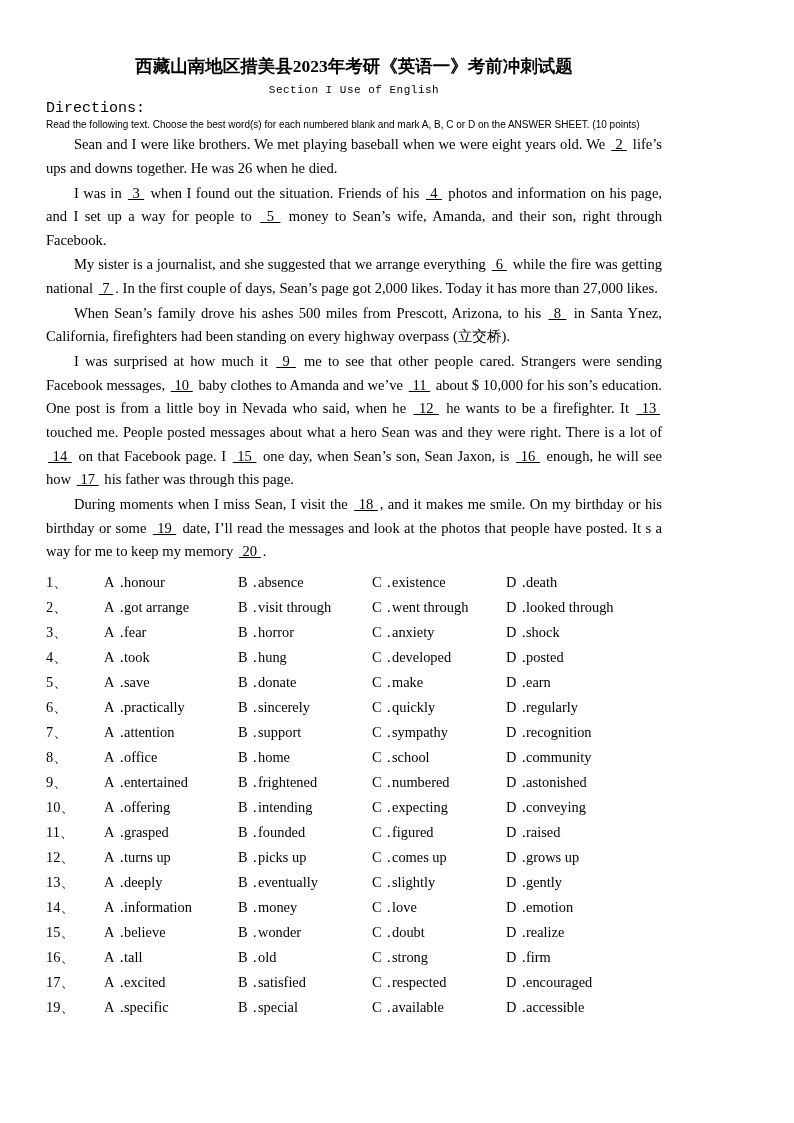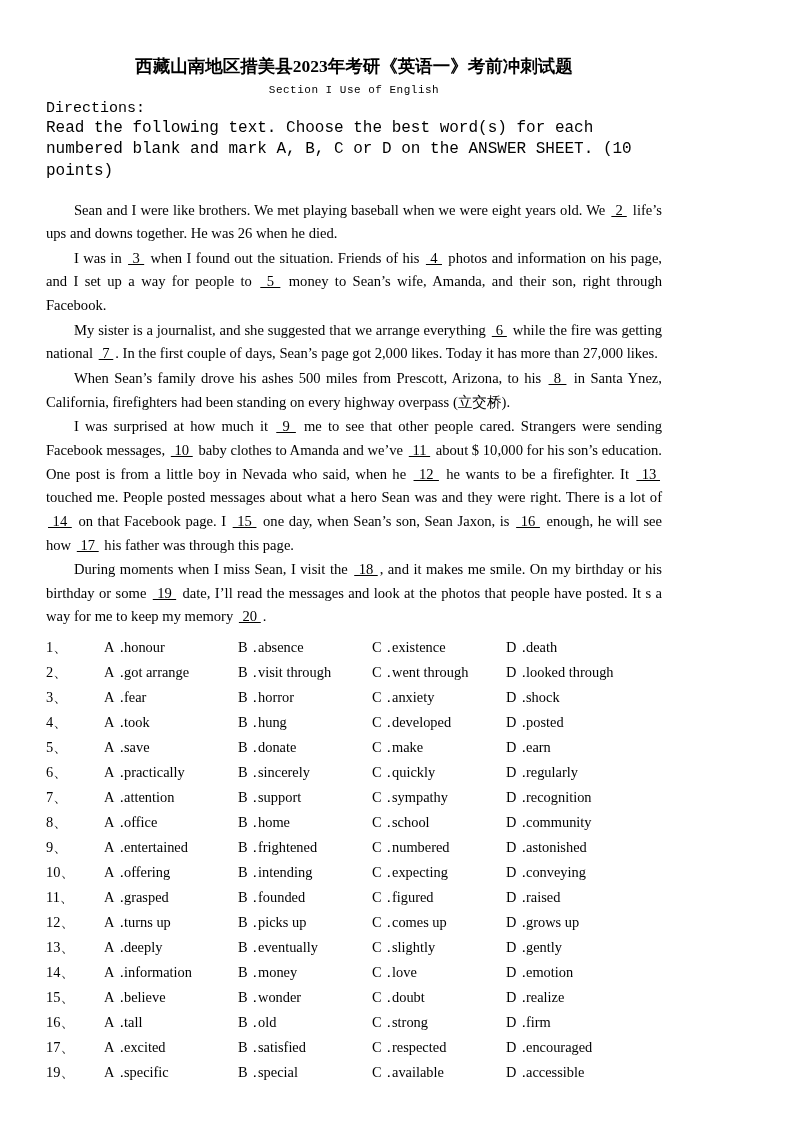--- a/index.html
+++ b/index.html
@@ -36,24 +36,24 @@
     font-size: 11px;
     margin: 2px 0 4px 0;
     letter-spacing: 0.5px;
   }
   .directions-label {
     font-family: "Liberation Mono", monospace;
     font-size: 15px;
     margin: 0 0 1px 0;
   }
   .directions-body {
-    font-family: Liberation Mono, monospace;
-    font-size: 16px;
+    font-family: Liberation Sans, sans-serif;
+    font-size: 10px;
     line-height: 1.35;
-    margin: 0 0 16px 0;
+    margin: 0 0 2px 0;
   }
   p.para {
     font-family: "Liberation Serif", serif;
     font-size: 14.6px;
     line-height: 1.62;
     margin: 0 0 1px 0;
     text-align: justify;
     text-indent: 28px;
   }
   .blank {

